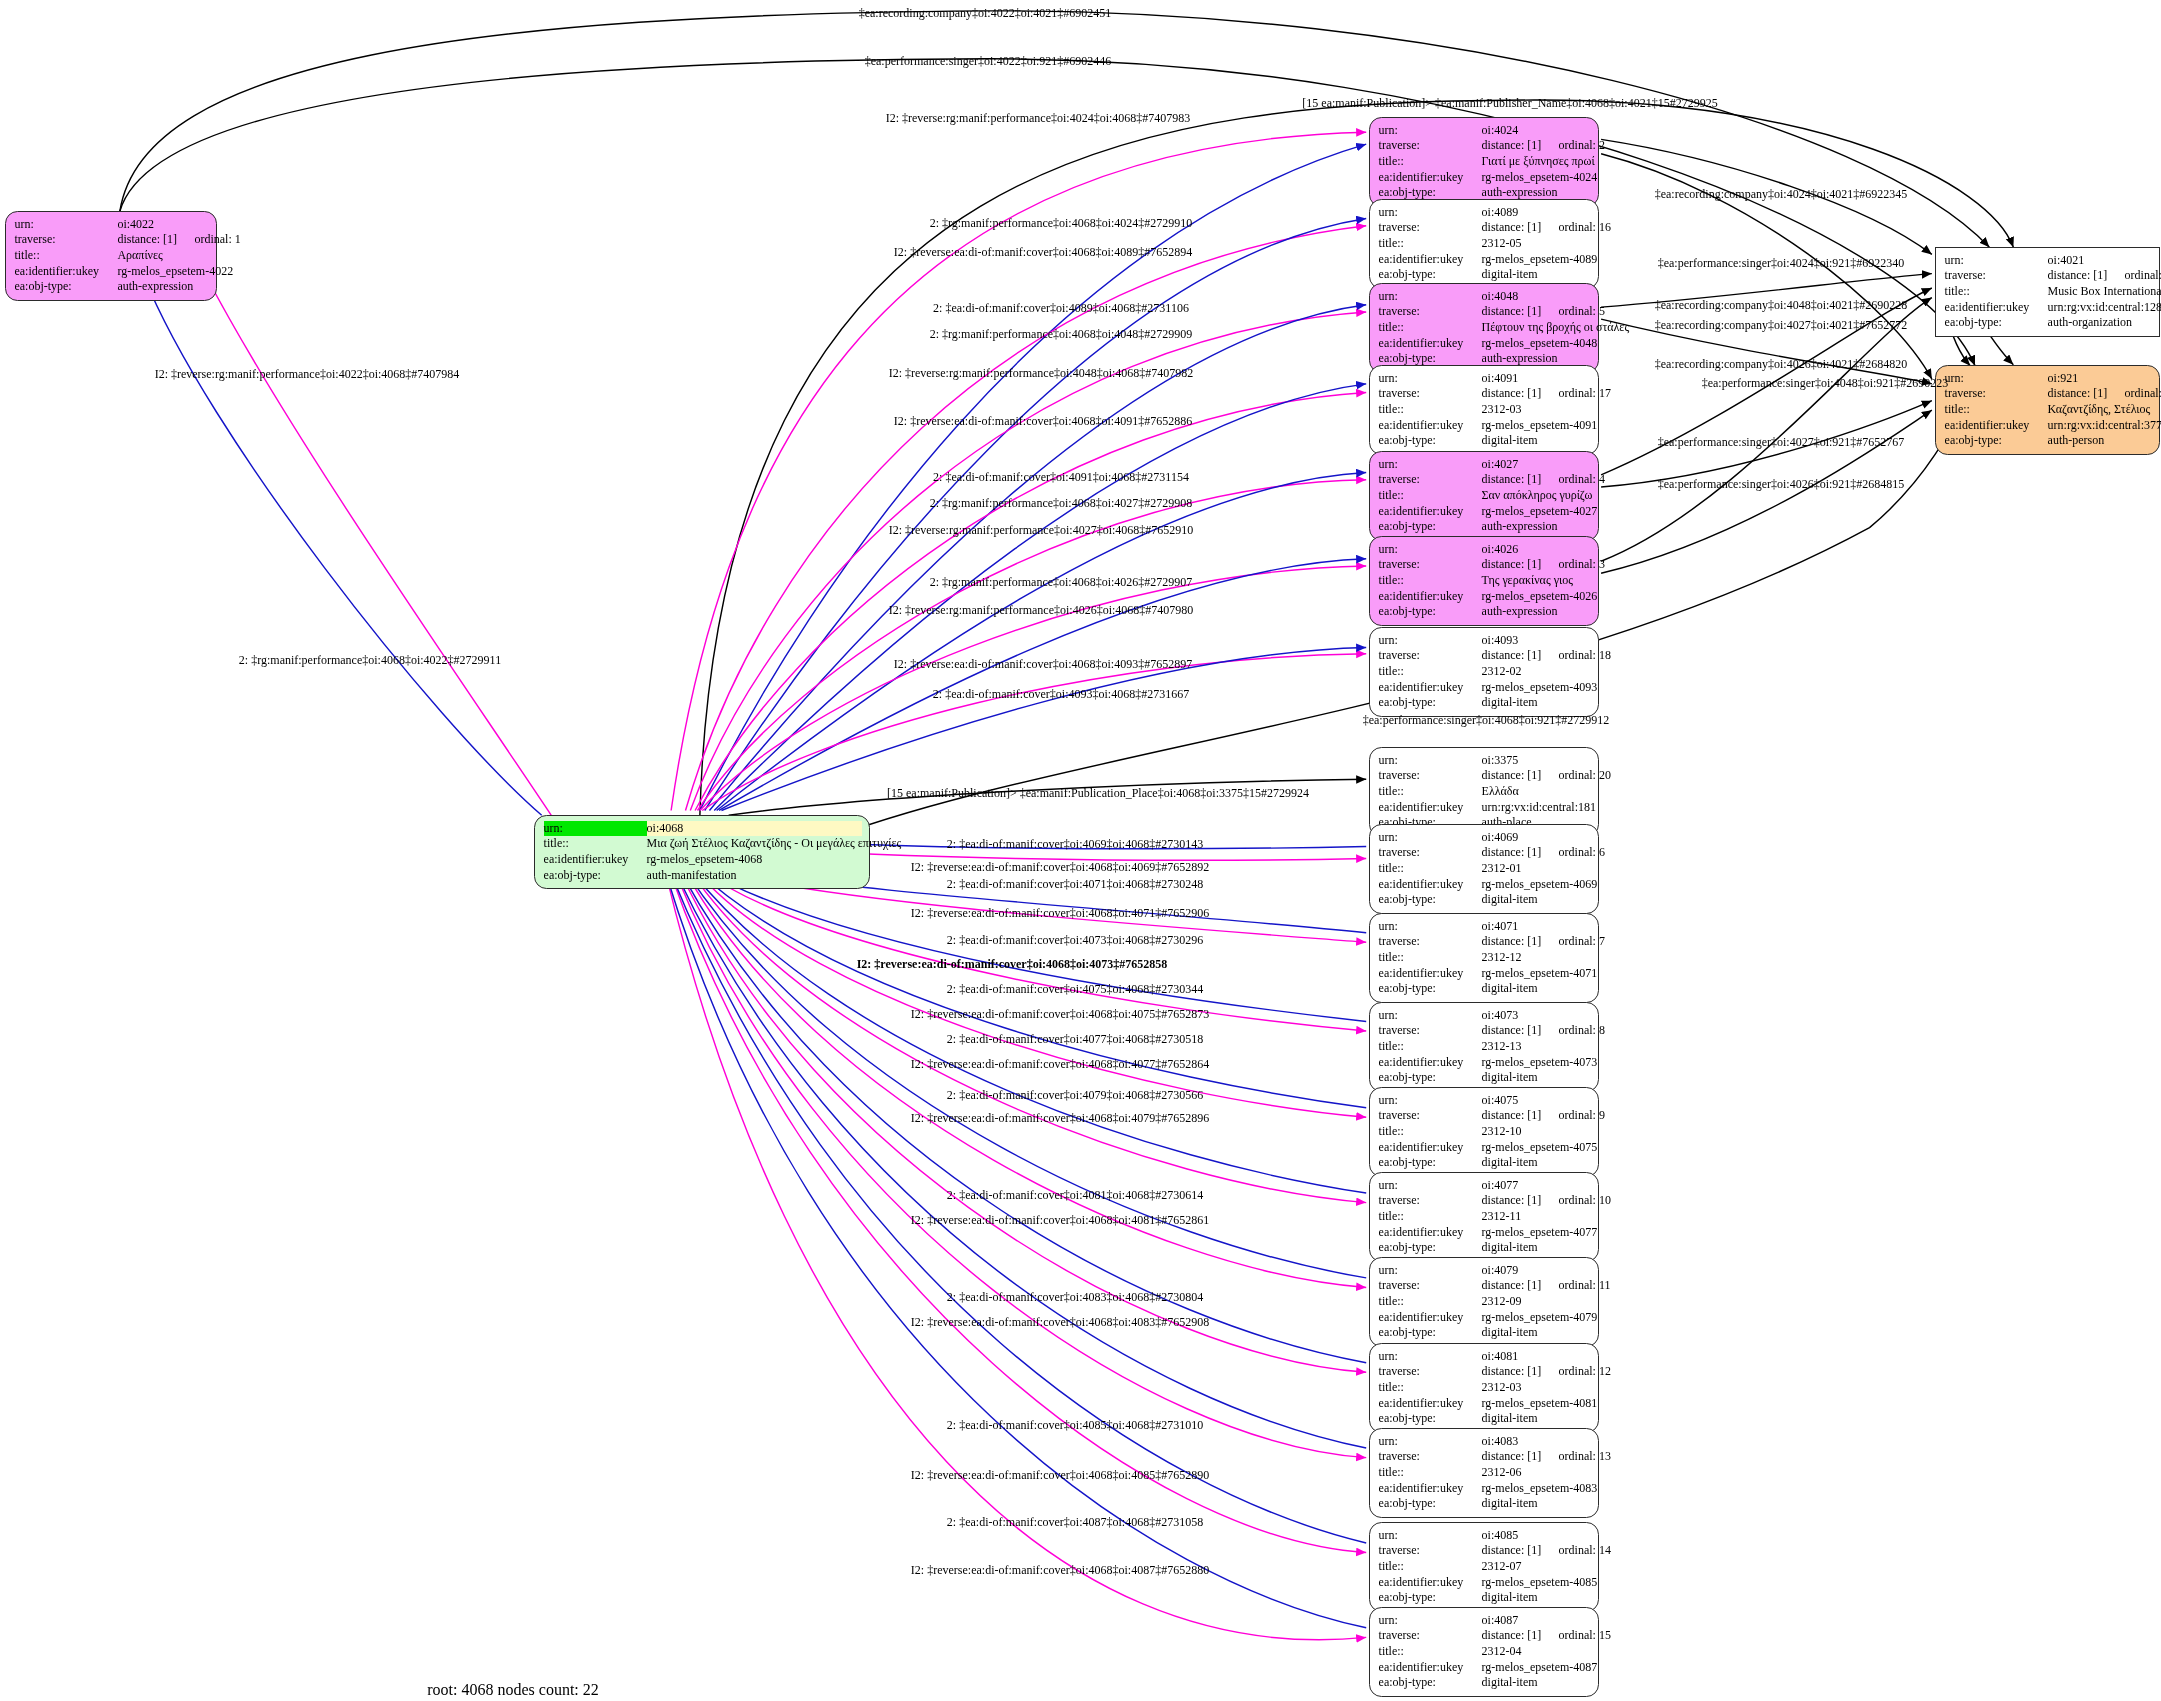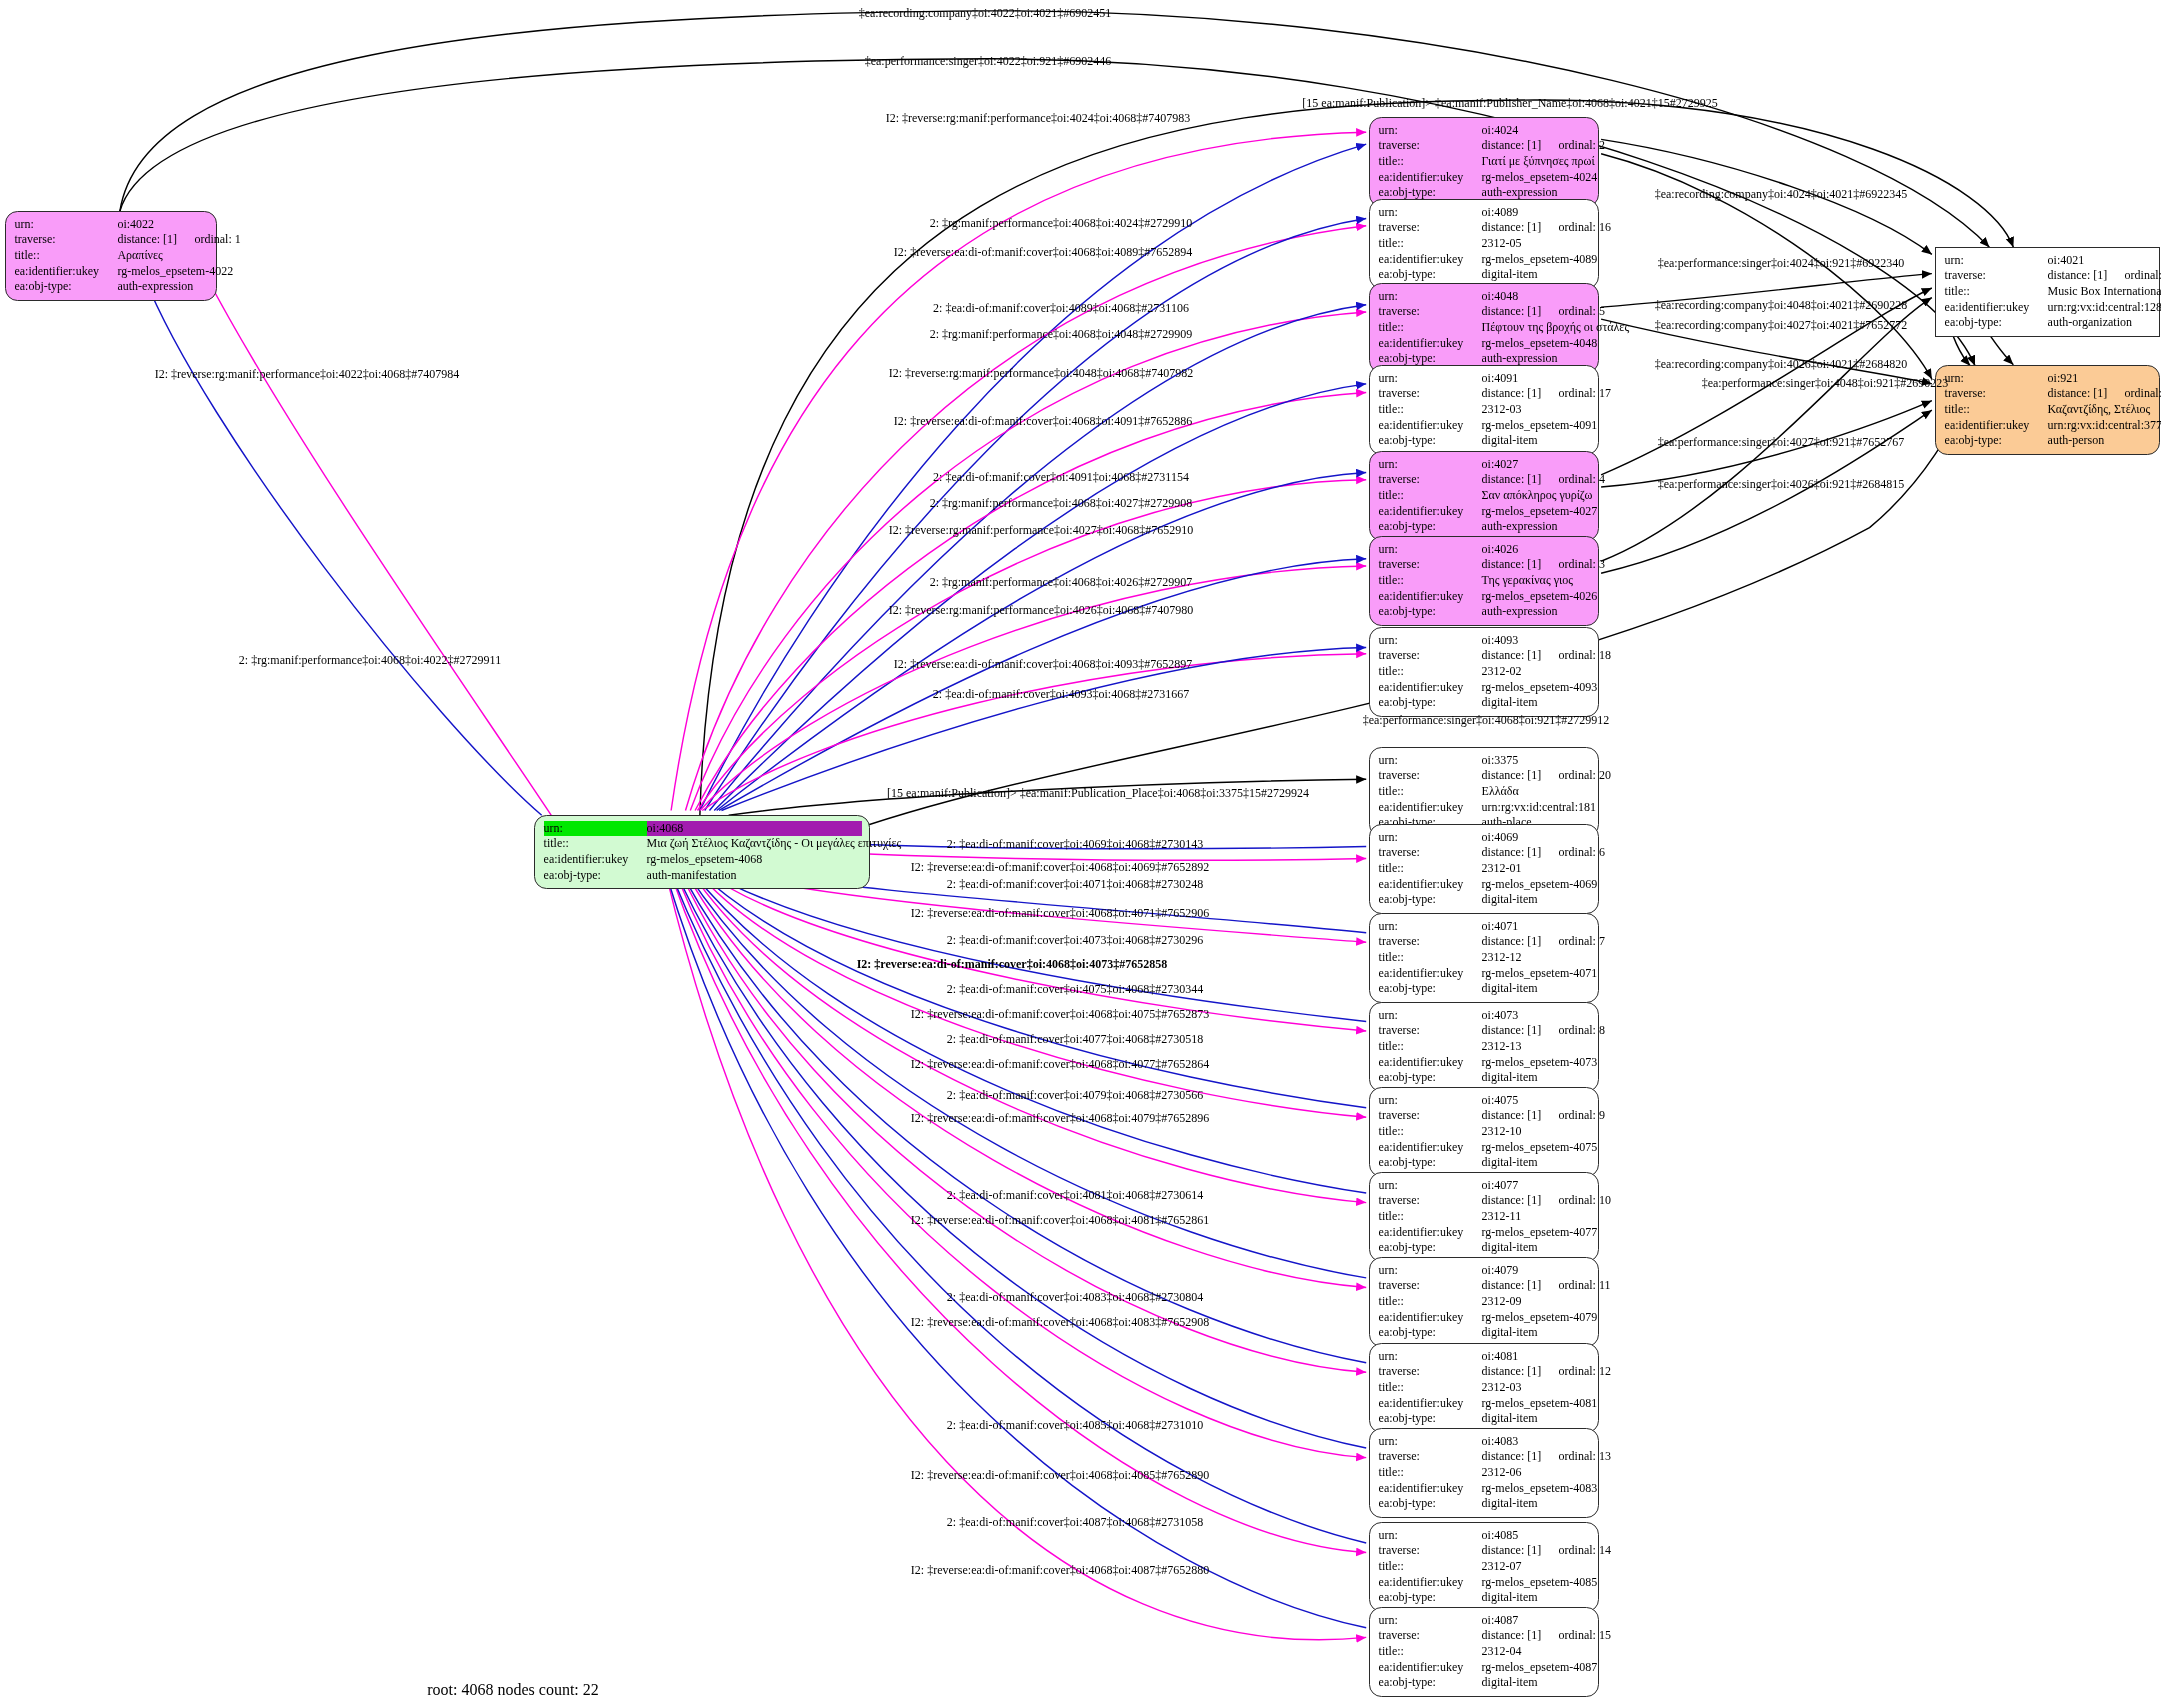--- a/index.html
+++ b/index.html
@@ -29,21 +29,21 @@
     white-space:nowrap;
   }
   .node.rect{border-radius:0;}
   .node.expr{background:#f99cf9;}
   .node.manif{background:#d2fad2;}
   .node.person{background:#fbcb96;}
   .row{display:flex;align-items:baseline;}
   .k{display:inline-block;width:103px;flex:0 0 103px;}
   .v{display:inline-block;}
   .v .d{display:inline-block;width:77px;}
-  .hl{background:#a21caf;display:block;}
+  .hl{background:#fef9c3;display:block;}
   .hl .k{background:#00e800;}
   .elabel{
     position:absolute;
     font-size:12px;
     color:#000000;
     white-space:nowrap;
     transform:translateX(-50%);
   }
   .footer{
     position:absolute;

